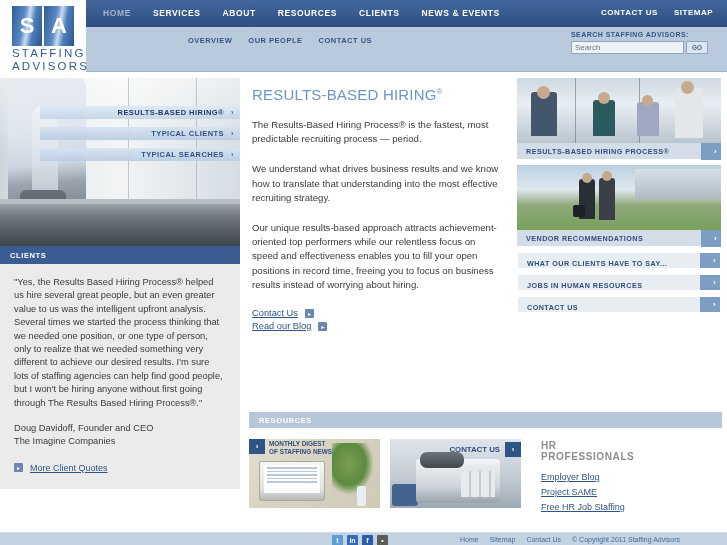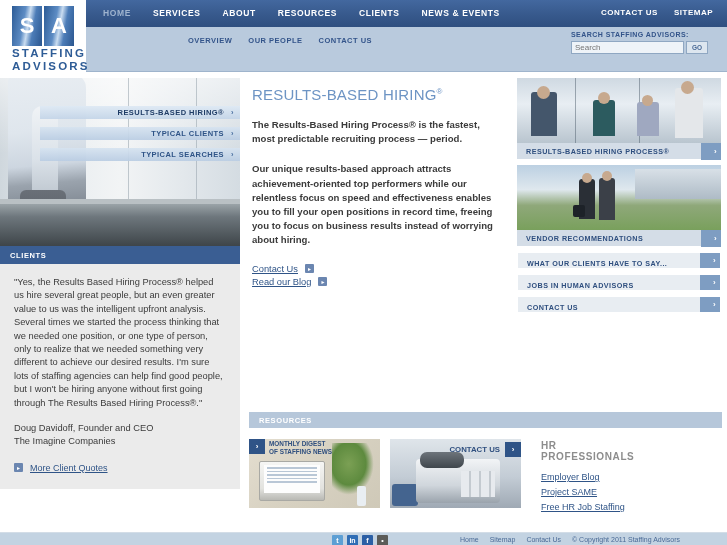--- a/index.html
+++ b/index.html
@@ -21,21 +21,21 @@
   .logo-tiles { position:absolute; left:12px; top:6px; width:64px; height:40px; display:flex; }
   .logo-tile {
     width:31px; height:40px; margin-right:2px;
     background:linear-gradient(100deg,#2c5b96 0%,#5d8cc4 38%,#c9dcf0 52%,#4d7db8 68%,#2a568f 100%);
     color:#ffffff; font-size:22px; font-weight:bold; letter-spacing:0;
     display:flex; align-items:center; justify-content:center;
     font-family:"Liberation Sans", sans-serif;
   }
   .logo-word {
     position:absolute; left:12px; top:47px;
-    color:#2e5c96; font-size:11.5px; font-weight:bold; letter-spacing:2.2px;
+    color:#2e5c96; font-size:11.5px; font-weight:normal; letter-spacing:2.2px;
     line-height:12.5px; white-space:nowrap;
   }
 
   .navbar-top {
     position:absolute; left:86px; top:0; right:0; height:27px;
     background:linear-gradient(180deg,#43689f 0%,#37598c 55%,#2f4f80 100%);
   }
   .navbar-top .mainnav { position:absolute; left:6px; top:6px; display:flex; }
   .navbar-top .mainnav a {
     color:#ffffff; text-decoration:none; font-size:8.5px; font-weight:bold;
@@ -147,21 +147,21 @@
   .more-quotes a { color:#2f5487; font-size:9px; text-decoration:underline; }
 
   
   .col-center { position:absolute; left:252px; top:14px; width:252px; }
   .page-title {
     color:#6d94c4; font-size:15px; font-weight:normal; letter-spacing:.2px;
     margin:0 0 15px 0;
   }
   .page-title sup { font-size:8px; vertical-align:super; }
   .col-center p {
-    margin:0 0 16px 0; color:#3b3b3b; font-size:9.6px; line-height:14.2px;font-weight:bold;
+    margin:0 0 16px 0; color:#3b3b3b; font-size:9.6px; line-height:14.2px;
   }
   .inline-link { display:flex; align-items:center; margin-bottom:3px; }
   .inline-link a { color:#2f5487; font-size:9.3px; text-decoration:underline; }
   .inline-link .arrow-ico {
     width:9px; height:9px; background:#6b86b0; color:#fff; font-size:6px;
     display:flex; align-items:center; justify-content:center; margin-left:7px;
     border-radius:1px;
   }
 
   
@@ -380,20 +380,21 @@
         <a href="#">More Client Quotes</a>
       </div>
     </div>
   </div>
 
   <div class="col-center">
     <h1 class="page-title">
       <span>RESULTS-BASED HIRING</span><sup>®</sup>
     </h1>
     <p>The Results-Based Hiring Process® is the fastest, most predictable recruiting process — period.</p>
+    <p>We understand what drives business results and we know how to translate that understanding into the most effective recruiting strategy.</p>
     <p>Our unique results-based approach attracts achievement-oriented top performers while our relentless focus on speed and effectiveness enables you to fill your open positions in record time, freeing you to focus on business results instead of worrying about hiring.</p>
 
     <div class="inline-link">
       <a href="#">Contact Us</a>
       <span class="arrow-ico">▸</span>
     </div>
     <div class="inline-link">
       <a href="#">Read our Blog</a>
       <span class="arrow-ico">▸</span>
     </div>
@@ -433,21 +434,21 @@
         <span>VENDOR RECOMMENDATIONS</span>
         <span class="gobtn">›</span>
       </div>
     </div>
 
     <div class="link-bar">
       <span>WHAT OUR CLIENTS HAVE TO SAY...</span>
       <span class="gobtn">›</span>
     </div>
     <div class="link-bar">
-      <span>JOBS IN HUMAN ADVISORS</span>
+      <span>JOBS IN HUMAN RESOURCES</span>
       <span class="gobtn">›</span>
     </div>
     <div class="link-bar">
       <span>CONTACT US</span>
       <span class="gobtn">›</span>
     </div>
   </div>
 
   <div class="resources">
     <div class="resources-bar">RESOURCES</div>

